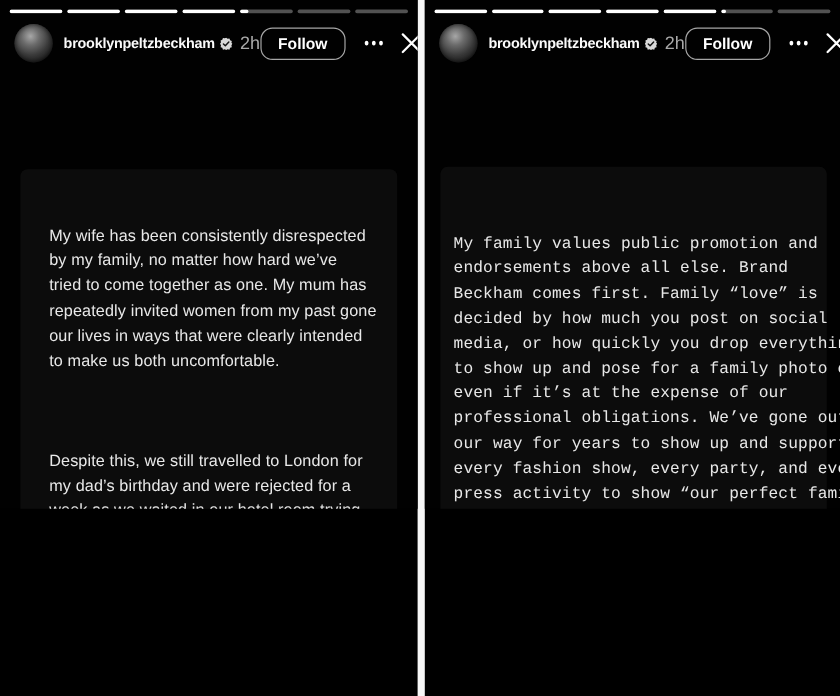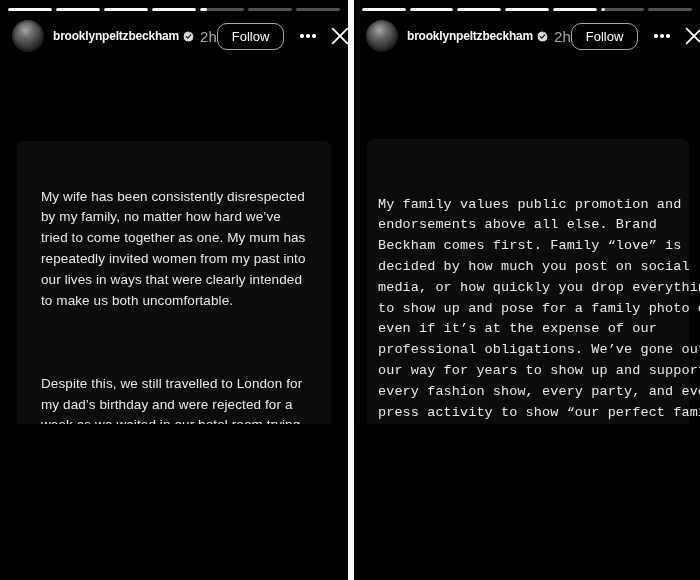--- a/index.html
+++ b/index.html
@@ -23,21 +23,21 @@
          display:flex; align-items:center; }
   .avatar { width:32px; height:32px; border-radius:50%; flex:0 0 auto;
             background:radial-gradient(circle at 42% 32%, #a7a7a7 0%, #6b6b6b 26%, #3a3a3a 55%, #161616 85%);
             box-shadow:inset 0 0 4px rgba(0,0,0,.7); }
   .username { color:#fafafa; font-size:12px; font-weight:bold;
               letter-spacing:-0.2px; margin-left:9px; white-space:nowrap; }
   .vbadge { width:11px; height:11px; margin-left:4px; flex:0 0 auto; }
   .time { color:#a8a8a8; font-size:15px; margin-left:6px; }
   .follow-btn { margin-left:auto; height:27px; padding:0 14px;
                 background:transparent; border:1px solid rgba(255,255,255,0.65);
-                border-radius:10px; color:#ffffff; font-size:13px; font-weight:normal;
+                border-radius:10px; color:#ffffff; font-size:13px; font-weight:bold;
                 font-family:"Liberation Sans", sans-serif; cursor:pointer; }
   .more { display:flex; gap:2.5px; margin-left:14px; padding:4px 2px; cursor:pointer; }
   .more i { width:3.5px; height:3.5px; border-radius:50%; background:#fff; }
   .close { margin-left:11px; width:22px; height:22px; cursor:pointer; flex:0 0 auto; }
 
   
   .textbg { position:absolute; background:#0c0c0c; border-radius:6px; }
   .panel.left  .textbg { left:17px; top:141px; width:314px; height:383px; }
   .panel.right .textbg { left:13px; top:139px; width:322px; height:336px; }
   .story-text { position:absolute; color:#e8e8e8; font-size:13.5px;
@@ -94,21 +94,21 @@
       <svg class="close" viewBox="0 0 24 24">
         <path stroke="#ffffff" stroke-width="2" stroke-linecap="round" fill="none" d="M4 4l16 16M20 4L4 20"></path>
       </svg>
     </div>
 
     <div class="textbg"></div>
     <div class="story-text">
       <p>My wife has been consistently disrespected
 by my family, no matter how hard we’ve
 tried to come together as one. My mum has
-repeatedly invited women from my past into
+repeatedly invited women from my past gone
 our lives in ways that were clearly intended
 to make us both uncomfortable.</p>
       <p>Despite this, we still travelled to London for
 my dad’s birthday and were rejected for a
 week as we waited in our hotel room trying
 to plan quality time with him. He refused all
 of our attempts, unless it was at his big
 birthday party with a hundred guests and
 cameras at every corner. When he finally
 agreed to see me, it was under the condition

